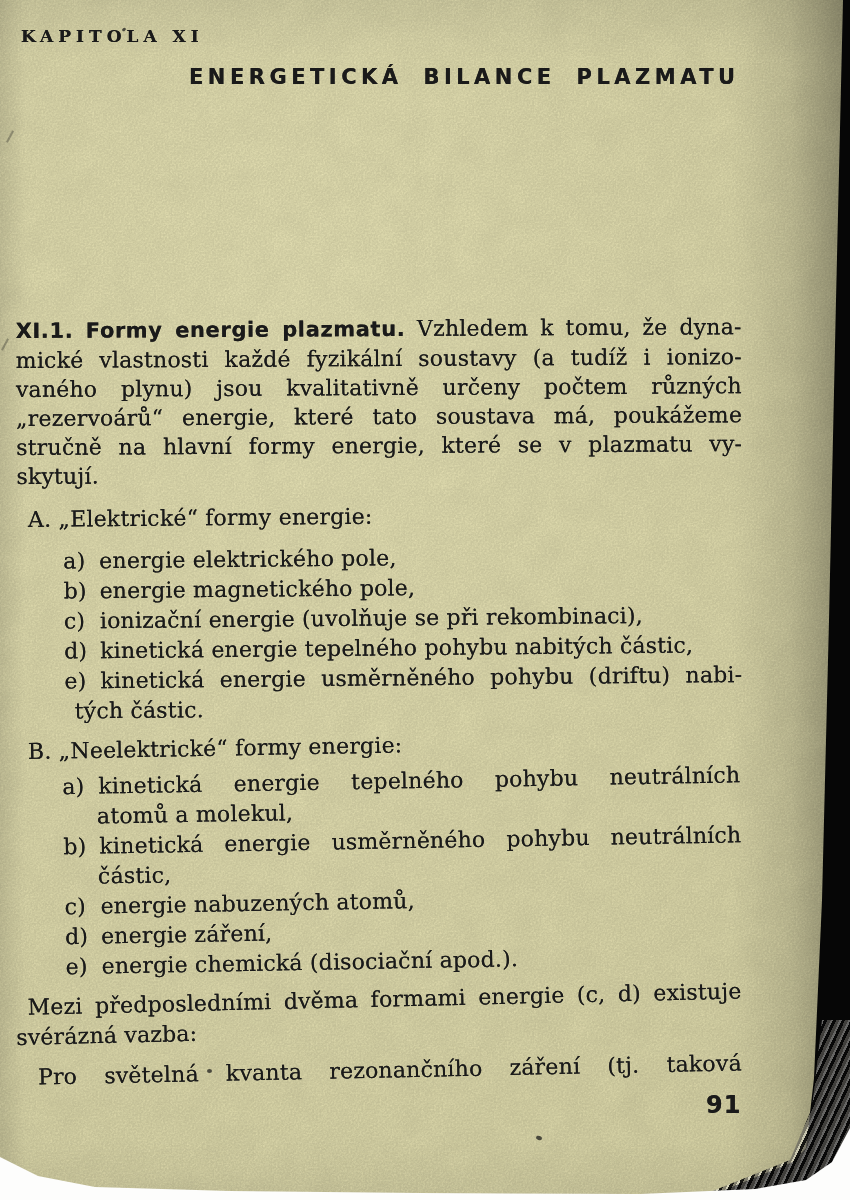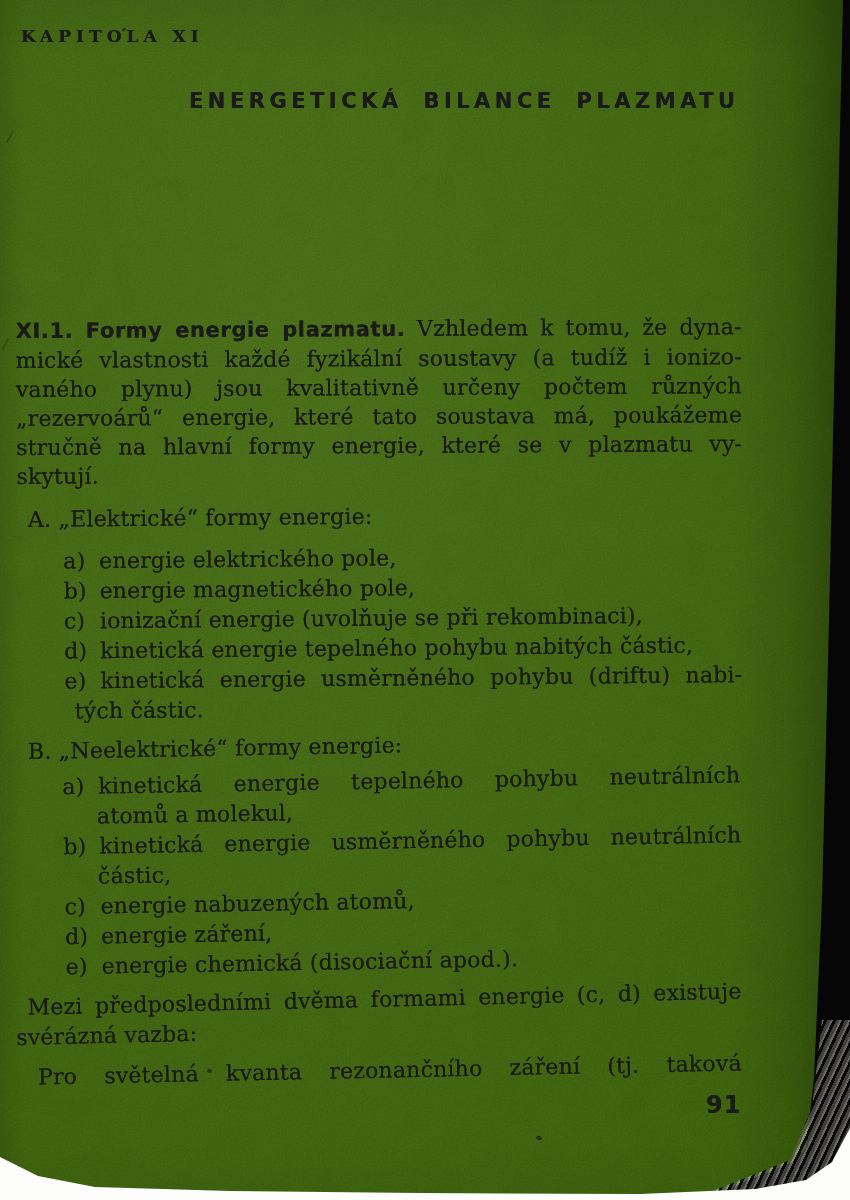--- a/index.html
+++ b/index.html
@@ -4,21 +4,21 @@
 <style>
   * { margin:0; padding:0; box-sizing:border-box; }
   html,body { background:#ffffff; }
   .stage {
     position:relative; width:850px; height:1200px;
     background:#fdfdfc; overflow:hidden;
     font-family:"DejaVu Serif", serif;
   }
   .page {
     position:absolute; inset:0;
-    background:#4d7c0f;
+    background:#fef9c3;
     clip-path:polygon(0 0, 850px 0, 850px 1128px, 832px 1162px, 806px 1180px,
       755px 1189px, 640px 1194px, 420px 1193px, 230px 1191px, 95px 1187px,
       38px 1176px, 0 1157px);
     filter:drop-shadow(0 2px 0 #45443f) drop-shadow(0 3px 2px rgba(0,0,0,0.35));
     padding-left:44px;
   }
   .grain { position:absolute; inset:0; opacity:0.5; }
   .shade {
     position:absolute; inset:0;
     background:
@@ -43,21 +43,21 @@
       rgba(95,93,88,0.65) 5px 8px);
   }
   .ink { color:#1a1a1a; text-shadow:0 0 0.5px rgba(22,22,22,0.85); }
 
   .chapter {
     position:absolute; left:21px; top:26px;
     font:700 17px/20px "DejaVu Serif", serif;
     letter-spacing:5px;
   }
   .title {
-    position:absolute; left:189px; top:88px;
+    position:absolute; left:189px; top:64px;
     font:700 21px/26px "DejaVu Sans", sans-serif;
     letter-spacing:4.5px; word-spacing:9px; white-space:nowrap;
   }
   .column {
     position:absolute; left:16px; top:316px; width:726px;
     font-size:22px; line-height:29px; letter-spacing:0.2px;
   }
   .line { width:100%; }
   .just { text-align:justify; text-align-last:justify; }
   .lead { font:700 21px/29px "DejaVu Sans", sans-serif; letter-spacing:0.6px; }

